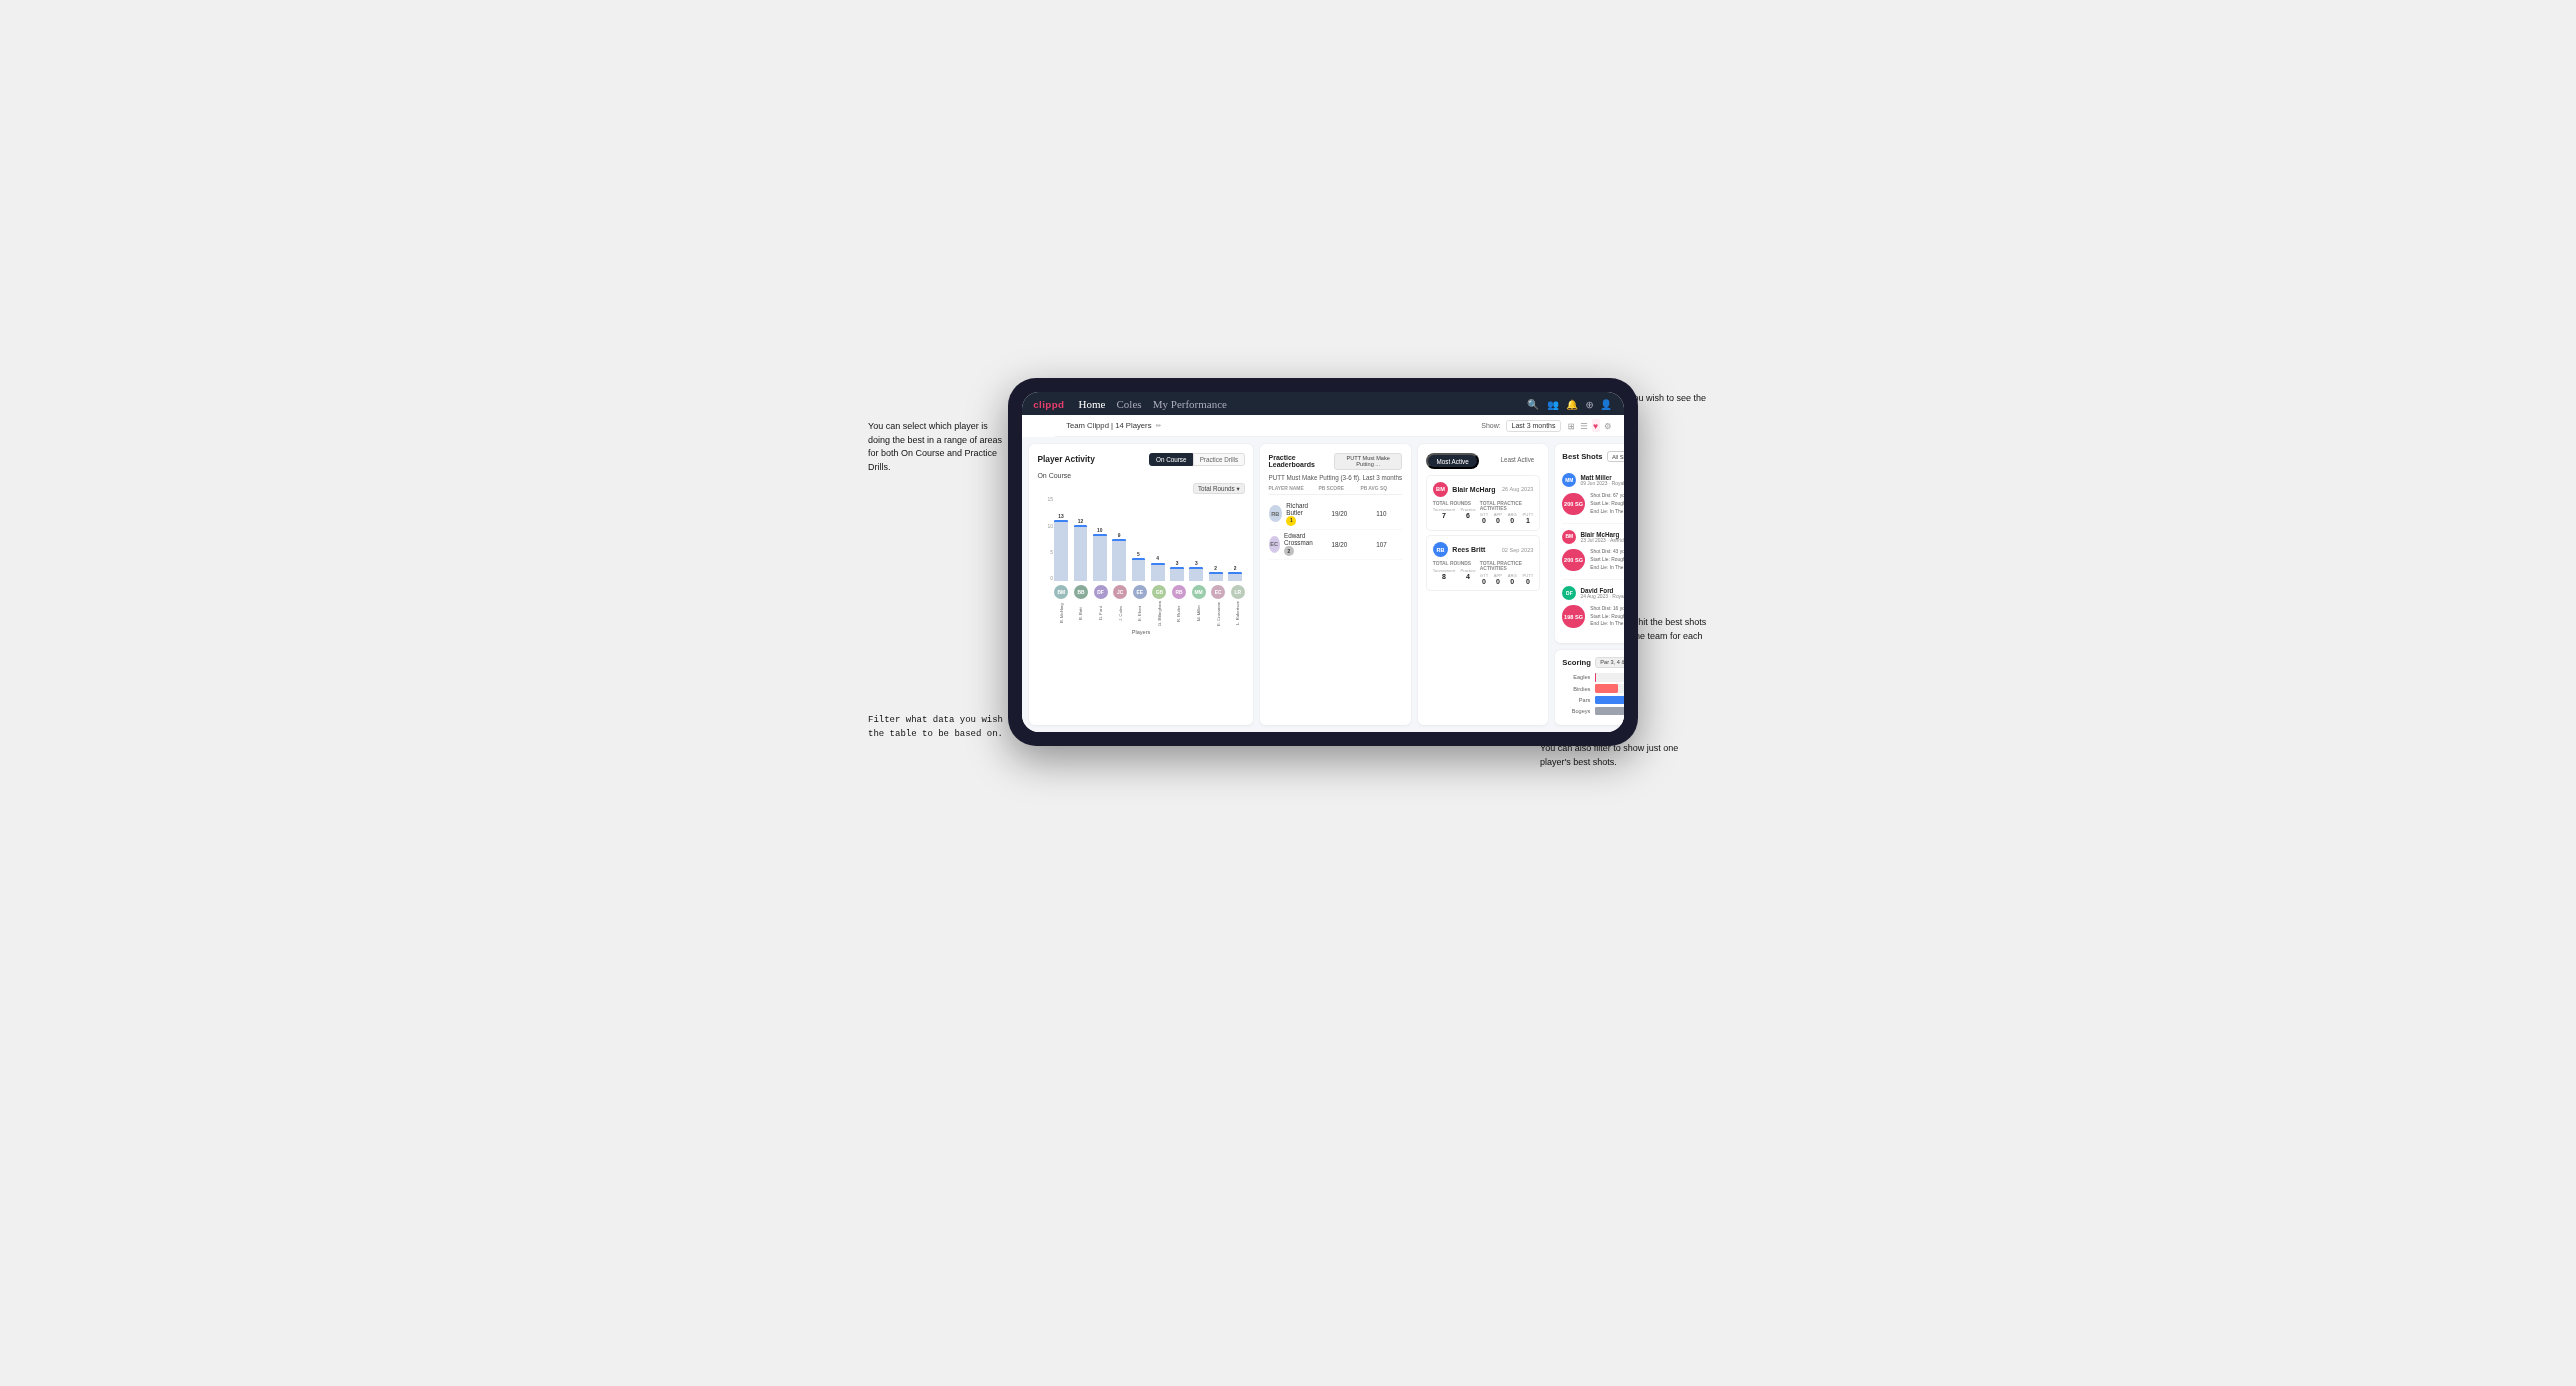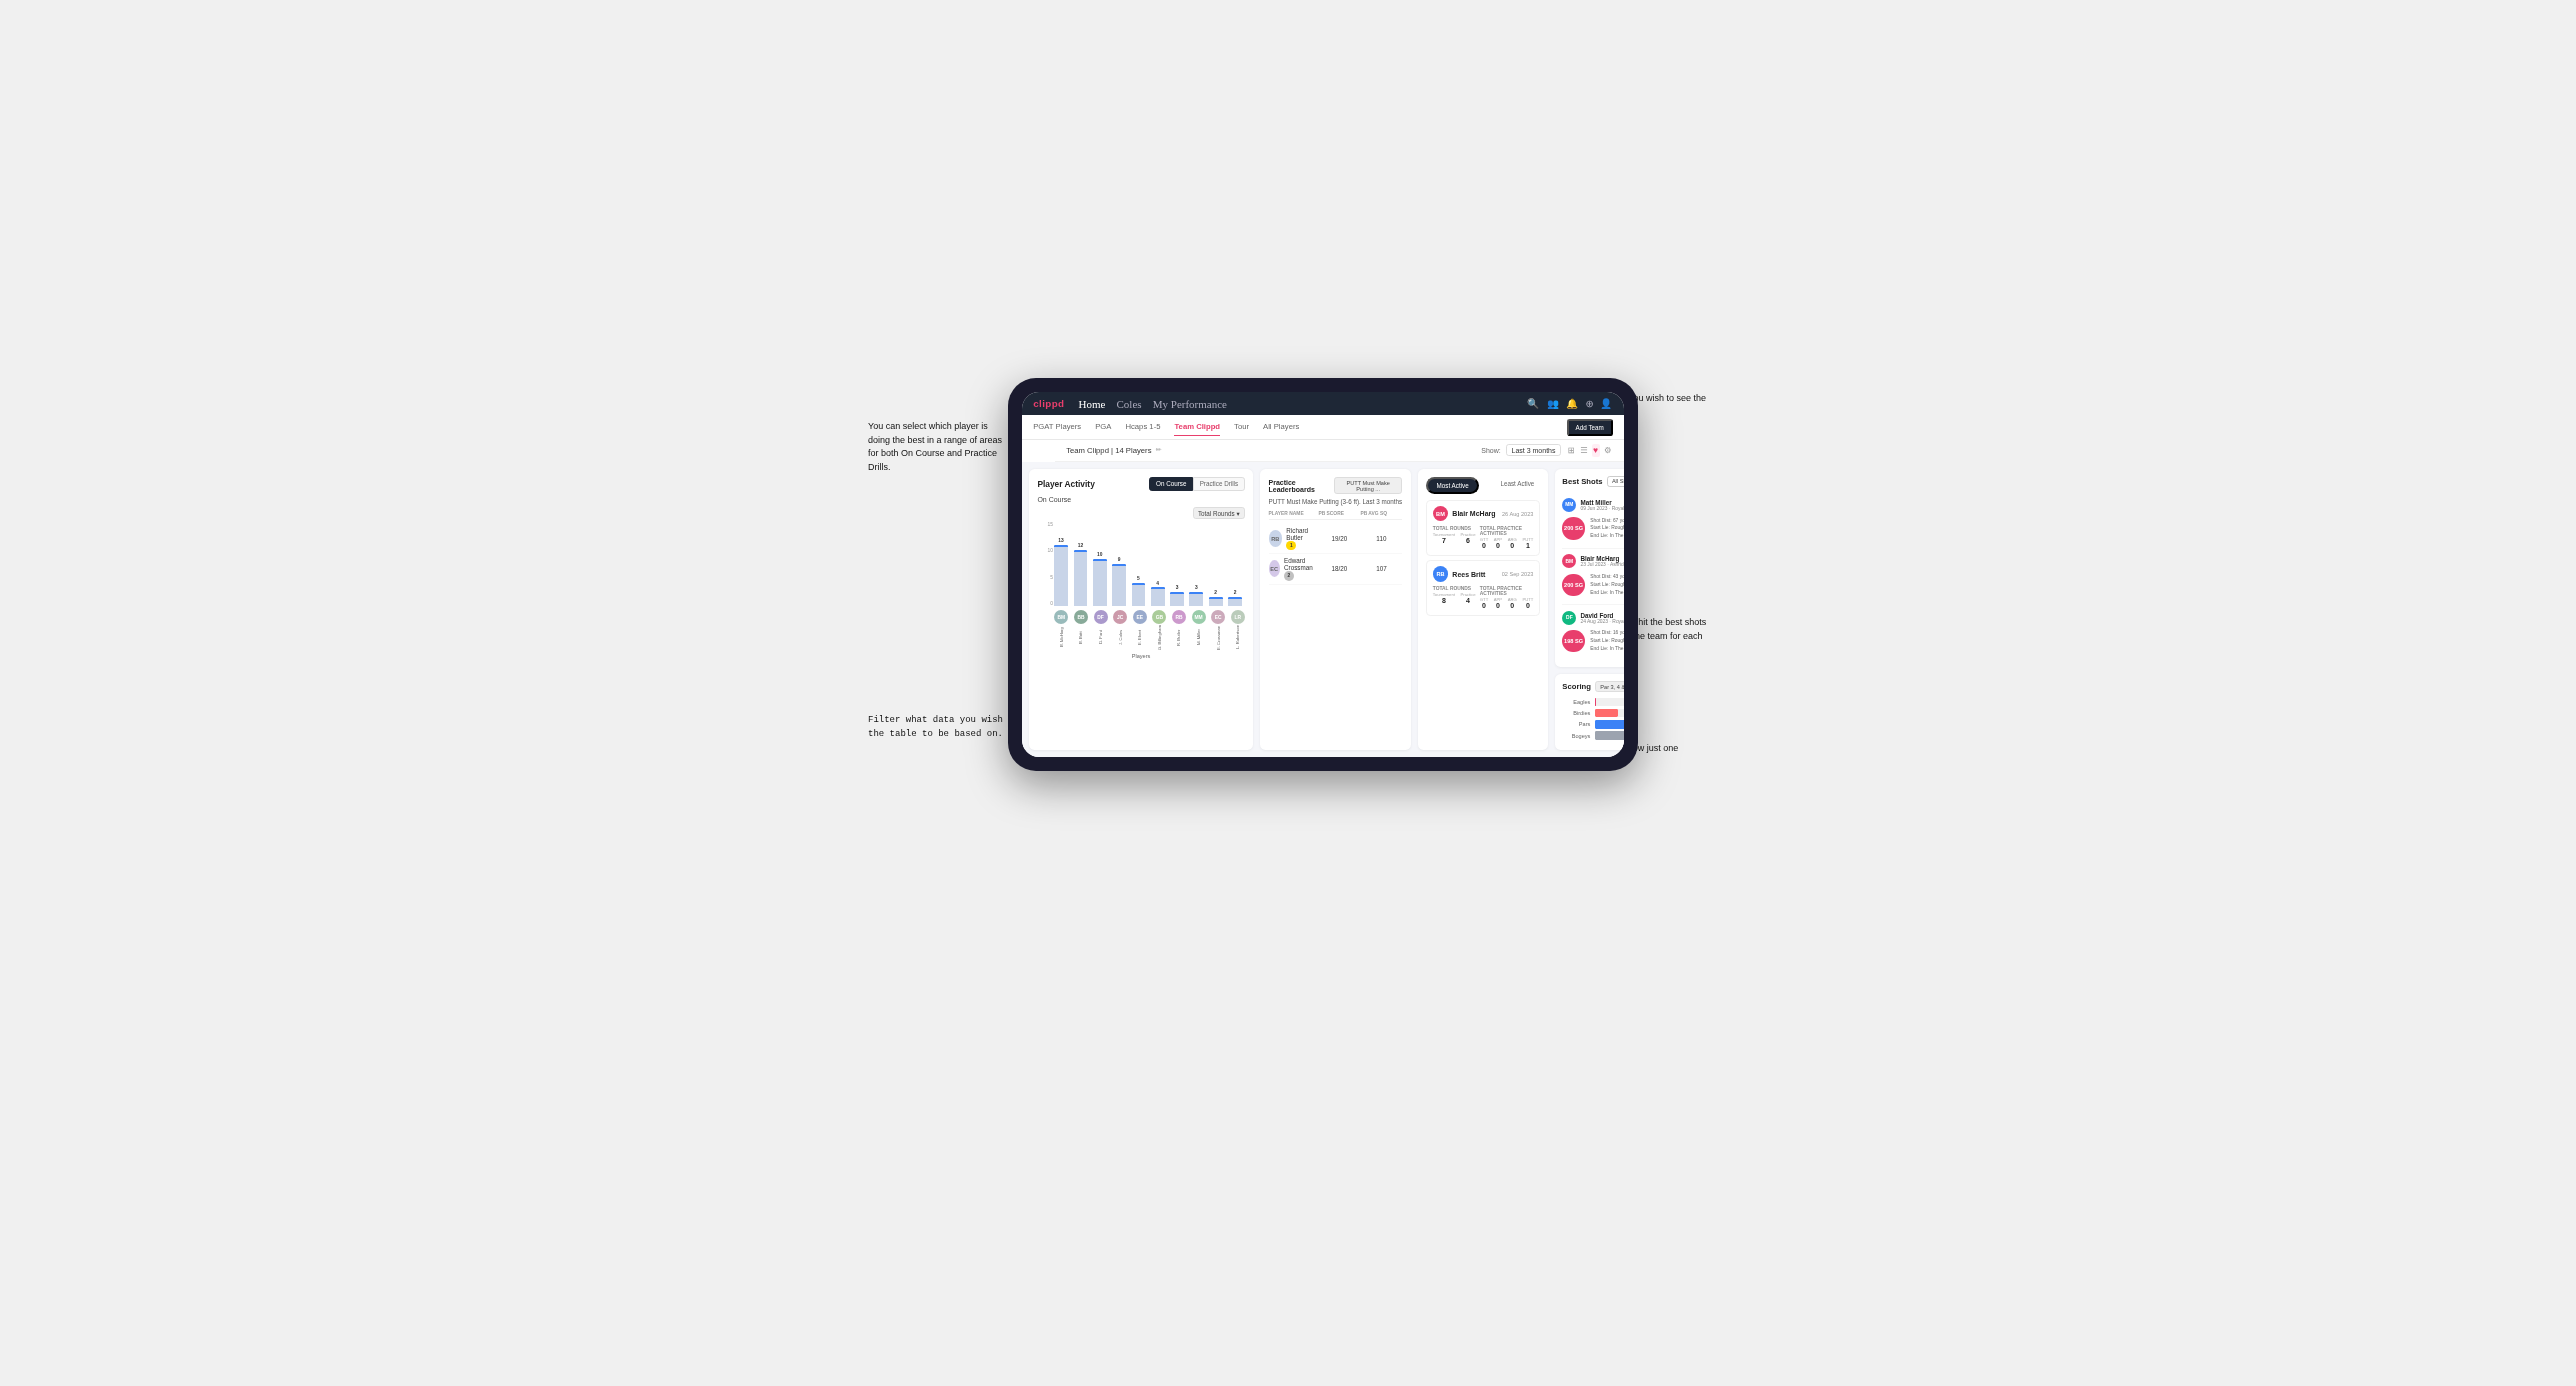--- a/index.html
+++ b/index.html
@@ -48,21 +48,21 @@
     .tablet-screen {
       background: #fff;
       border-radius: 17px;
       overflow: hidden;
     }
 
     
     .top-nav {
       background: #1e2736;
       display: flex;
-      align-items: center;
+      align-items: flex-end;
       padding: 5.6px 11.2px;
       gap: 14px;
     }
     .nav-logo {
       color: #e83e6c;
       font-weight: 700;
       font-size: 9.8px;
       letter-spacing: 0.4px;
     }
     .nav-links {
@@ -678,30 +678,20 @@
         </div>
         <div class="nav-icons">
           <span class="nav-icon">🔍</span>
           <span class="nav-icon">👥</span>
           <span class="nav-icon">🔔</span>
           <span class="nav-icon">⊕</span>
           <span class="nav-icon">👤</span>
         </div>
       </div>
 
-      <div class="sub-nav">
-        <span class="sub-nav-item">PGAT Players</span>
-        <span class="sub-nav-item">PGA</span>
-        <span class="sub-nav-item">Hcaps 1-5</span>
-        <span class="sub-nav-item active">Team Clippd</span>
-        <span class="sub-nav-item">Tour</span>
-        <span class="sub-nav-item">All Players</span>
-        <div class="sub-nav-spacer"></div>
-        <button class="add-team-btn">Add Team</button>
-      </div>
 
       <div class="team-header">
         <span class="team-name">Team Clippd | 14 Players</span>
         <span class="edit-icon">✏</span>
         <div class="team-header-right">
           <span class="show-label">Show:</span>
           <span class="show-select">Last 3 months</span>
           <div class="view-icons">
             <span class="view-icon">⊞</span>
             <span class="view-icon">☰</span>

